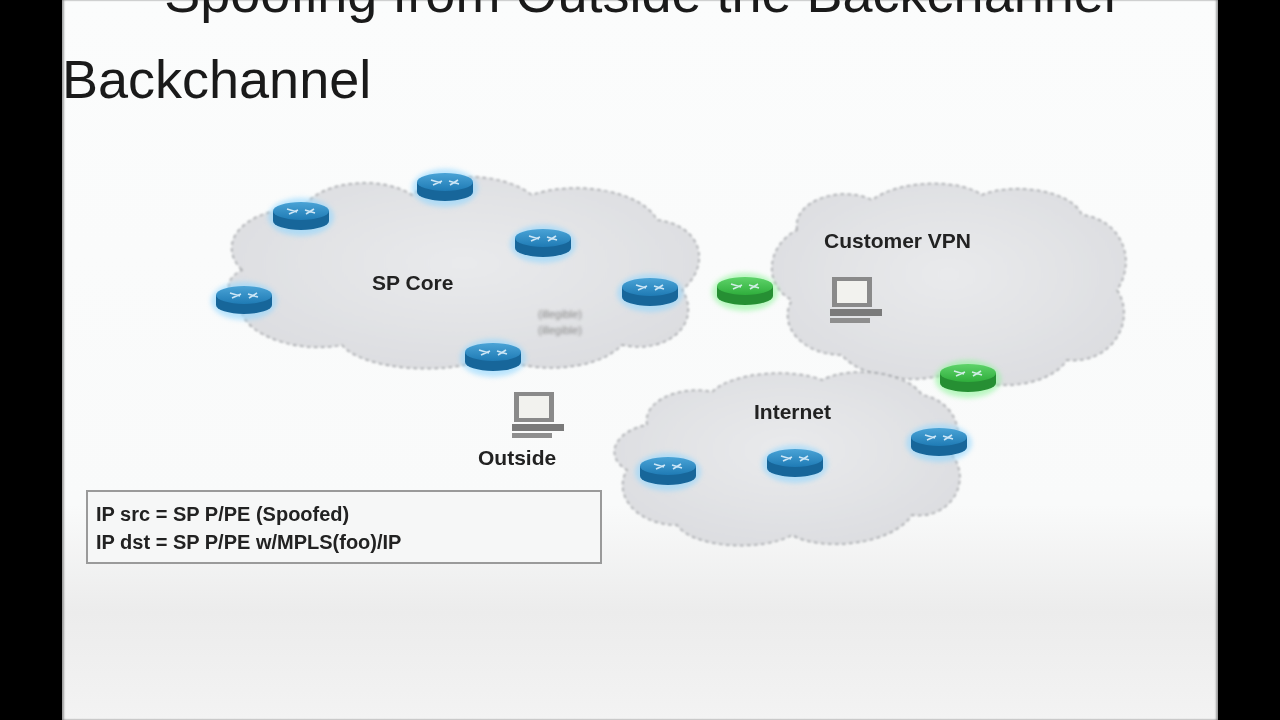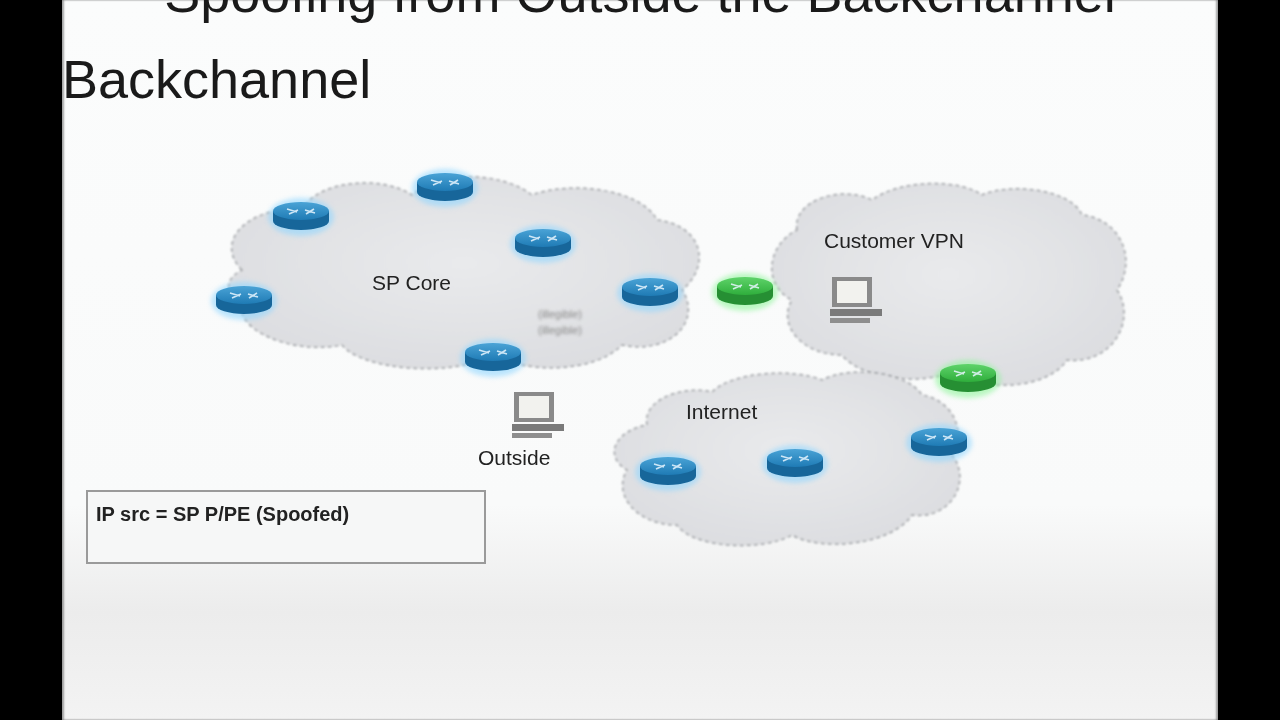--- a/index.html
+++ b/index.html
@@ -22,29 +22,29 @@
       white-space: nowrap;
     }
     .title {
       position: absolute; left: 0; right: 0; top: 20px;
       text-align: left; font-size: 54px; color: #1a1a1a;
       filter: blur(0.4px);
       margin-top: 28px;
     }
     svg.diagram { position: absolute; left: 0; top: 0; }
     .label {
-      position: absolute; font-weight: normal; color: #222;
+      position: absolute; font-weight: bold; color: #222;
       font-size: 21px; filter: blur(0.5px); white-space: nowrap;
     }
     .small-note {
       position: absolute; font-size: 11px; color: #888; line-height: 16px;
       filter: blur(1.4px); white-space: nowrap;
     }
     .packet-box {
-      position: absolute; left: 24px; top: 490px; width: 400px; height: 74px;
+      position: absolute; left: 24px; top: 490px; width: 516px; height: 74px;
       border: 2px solid #9a9a9a; background: #f6f7f7;
       box-sizing: border-box; padding: 8px 8px;
       font-weight: bold; font-size: 20px; color: #222; line-height: 28px;
       filter: blur(0.5px);
     }
   </style>
 </head>
 <body>
 
 <div class="slide">
@@ -196,19 +196,20 @@
       <rect x="0" y="41" width="40" height="5" fill="#8e8e8e"></rect>
     </g>
   </svg>
 
   <div class="label" style="left:310px; top:257px;margin-top:14px;">SP Core</div>
   <div class="small-note" style="left:476px; top:306px;">
     <div>(illegible)</div>
     <div>(illegible)</div>
   </div>
   <div class="label" style="left:762px; top:229px;">Customer VPN</div>
-  <div class="label" style="left:624px; top:400px;">Internet</div>
+  <div class="label" style="left:692px; top:400px;">Internet</div>
   <div class="label" style="left:416px; top:446px;">Outside</div>
 
   <div class="packet-box">
     <div>IP src = SP P/PE (Spoofed)</div>
+    <div>IP dst = SP P/PE w/MPLS(foo)/IP</div>
   </div>
 </div>
 
 </body></html>

